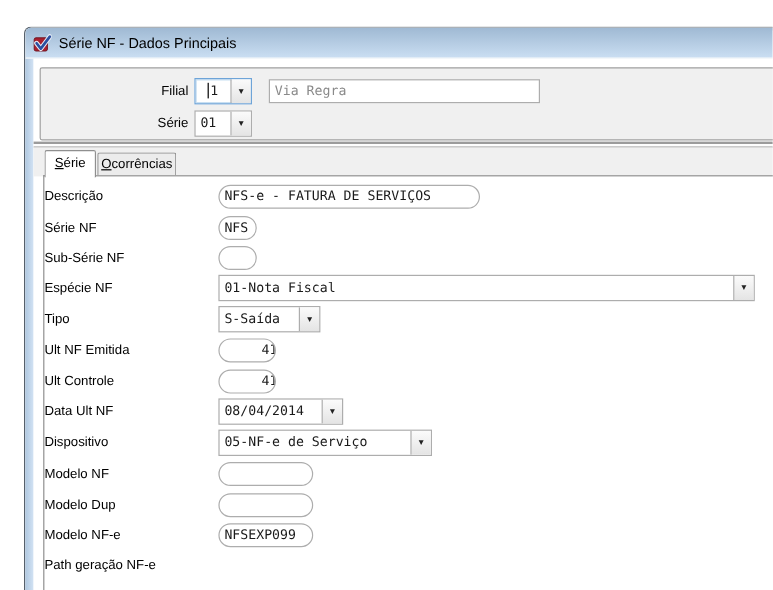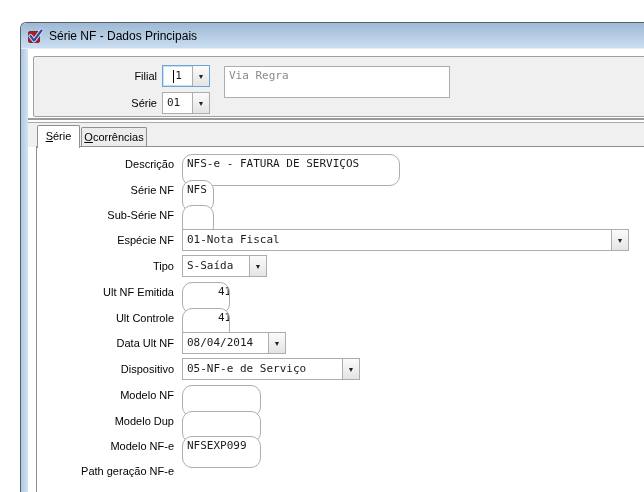--- a/index.html
+++ b/index.html
@@ -25,21 +25,21 @@
   .client{position:absolute; left:7px; top:26px; right:0; bottom:0; background:#fff;}
 
   
   .panel{position:absolute; left:5px; top:7px; right:-2px; height:61px;
     background:var(--panel-bg); border:1px solid var(--border-gray); border-radius:2px;}
   .panel-row{position:absolute; left:0; right:0; height:22px;}
   .plabel{position:absolute; left:0; width:123px; text-align:right; font-size:11px;
     line-height:22px; color:#000;}
 
   
-  .edit{position:absolute; height:32px; background:#fff; border:1px solid #adadad;
+  .edit{position:absolute; height:20px; background:#fff; border:1px solid #adadad;
     font-family:"DejaVu Sans Mono","Liberation Mono",monospace; font-size:11px;
     color:var(--value-text); line-height:18px; padding:0 4px; white-space:pre; overflow:hidden;}
   .combo{position:absolute; height:22px; background:#fff; border:1px solid #adadad;
     display:flex; align-items:stretch; overflow:hidden;}
   .combo .combo-val{flex:1 1 auto; font-family:"DejaVu Sans Mono","Liberation Mono",monospace;
     font-size:11px; color:var(--value-text); line-height:20px; padding:0 4px; white-space:pre; overflow:hidden;}
   .combo .combo-btn{flex:0 0 17px; border-left:1px solid #adadad;
     background:linear-gradient(to bottom,#fbfbfb,#e4e4e4); display:flex;
     align-items:center; justify-content:center; cursor:default;}
   .combo .arrow{font-size:7px; color:#222; line-height:1;}
@@ -60,21 +60,21 @@
     line-height:21px; z-index:3;}
   .tab.inactive{left:53px; top:4px; height:21px; width:66px; background:#ececec;
     line-height:19px; z-index:1;}
   .accel{text-decoration:underline;}
 
   
   .tabpage{position:absolute; left:8px; top:97px; right:-2px; bottom:-2px;
     background:#fff; border:1px solid var(--dark-border); border-right:none;
     border-bottom:none; z-index:2;}
   .frow{position:absolute; left:0; right:0; height:22px;}
-  .flabel{position:absolute; left:0; width:137px; text-align:right; font-size:11px;
+  .flabel{position:absolute; left:0; width:137px; font-size:11px;
     line-height:22px; color:#000;}
   .frow .edit{top:1px;border-radius:10px;}
   .frow .combo{top:0;}
   .ta-right{text-align:right; padding-right:8px;padding-left:35px;}
   .ta-center{text-align:center;}
   .readonly{color:var(--readonly-text);}
 </style>
 </head>
 <body>
 

